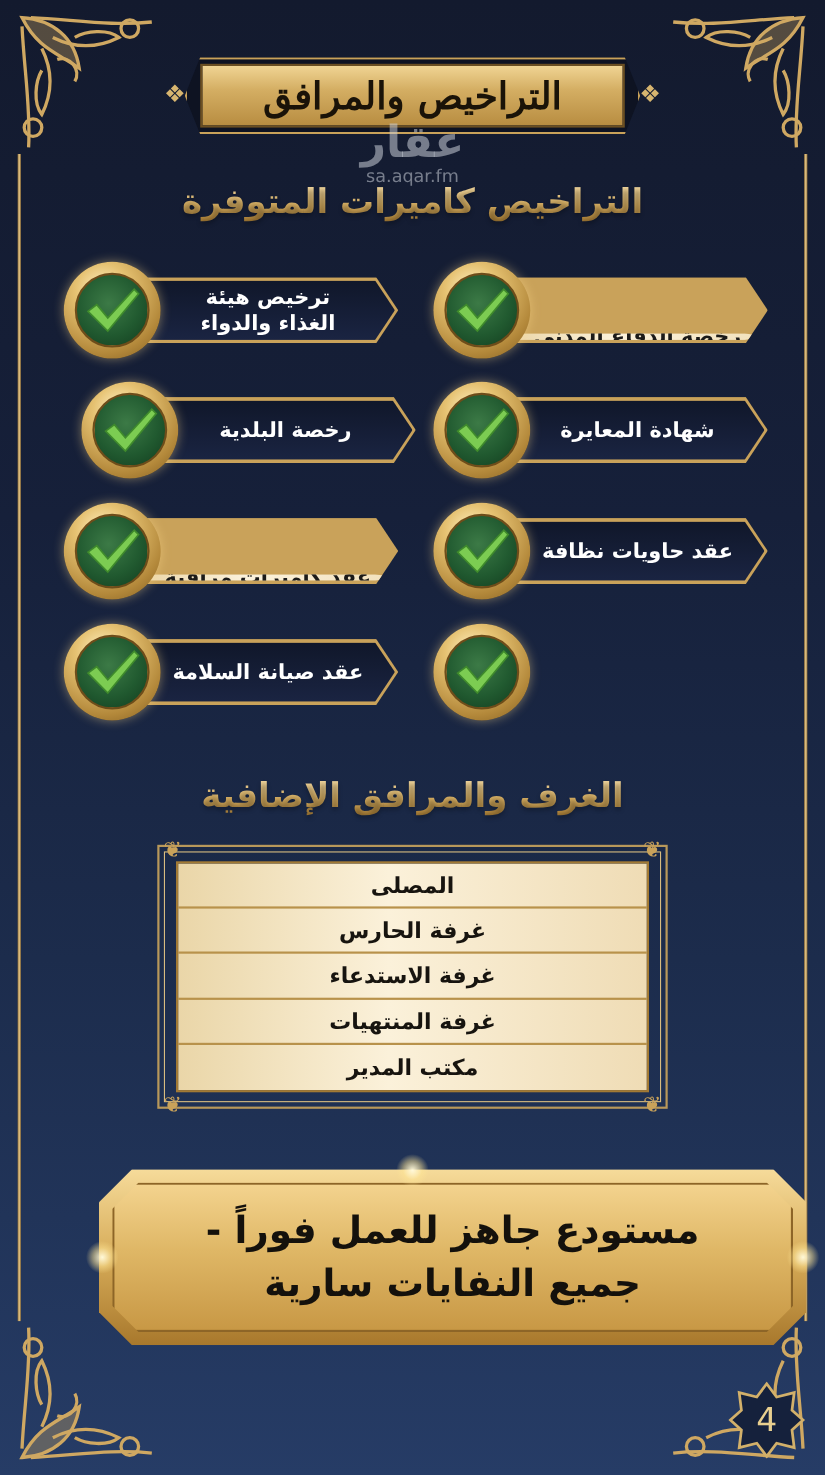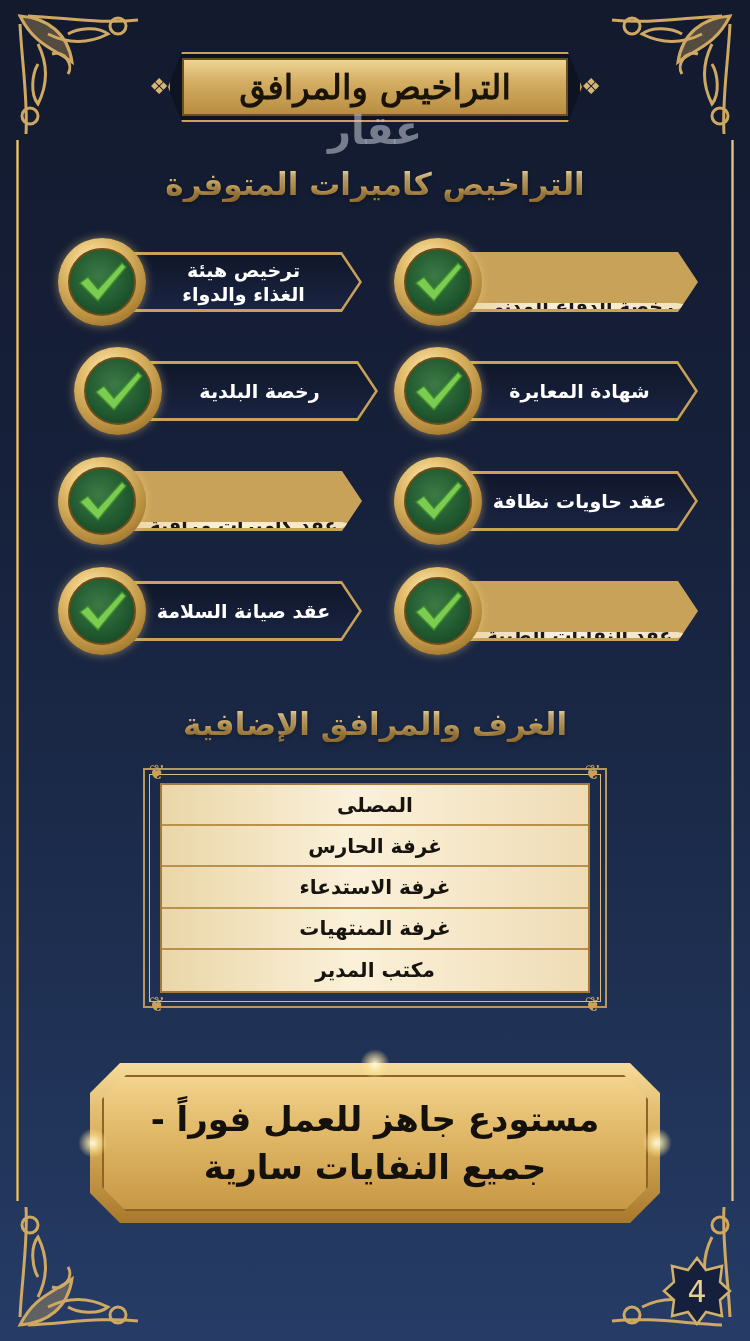--- a/index.html
+++ b/index.html
@@ -93,21 +93,21 @@
   }
   .room-row {
     height: 20%; display: flex; align-items: center; justify-content: center;
     border-bottom: 2px solid #b8924b;
     font-size: 20px; font-weight: bold; color: #17140f;
   }
   .room-row:last-child { border-bottom: none; }
   .rooms-orn { position:absolute; width: 40px; height: 24px; color: #c9a25a; font-size: 20px; line-height: 24px; text-align:center; }
 
   
-  .cta { position: absolute; left: 90px; top: 1063px; width: 570px; height: 160px; }
+  .cta { position: absolute; left: 90px; top: 1063px; width: 643px; height: 160px; }
   .cta-outer {
     position: absolute; inset: 0;
     background: linear-gradient(180deg, #f6db9a 0%, #d6ab58 50%, #a8782c 100%);
     clip-path: polygon(30px 0, calc(100% - 30px) 0, 100% 30px, 100% calc(100% - 30px), calc(100% - 30px) 100%, 30px 100%, 0 calc(100% - 30px), 0 30px);
   }
   .cta-inner {
     position: absolute; left: 12px; right: 12px; top: 12px; bottom: 12px;
     background: linear-gradient(180deg, #f3d38e 0%, #dfb766 45%, #c89845 100%);
     clip-path: polygon(24px 0, calc(100% - 24px) 0, 100% 24px, 100% calc(100% - 24px), calc(100% - 24px) 100%, 24px 100%, 0 calc(100% - 24px), 0 24px);
     display: flex; flex-direction: column; align-items: center; justify-content: center;
@@ -181,20 +181,21 @@
   <div class="plaque-outer"></div>
   <span class="plaque-orn" style="left:-22px;">❖</span>
   <span class="plaque-orn" style="right:-22px;">❖</span>
   <div class="plaque-inner">
     <span class="plaque-title">التراخيص والمرافق</span>
   </div>
 </div>
 
 <div class="watermark">
   <div class="wm-logo">عقار</div>
+  <div class="wm-url">sa.aqar.fm</div>
 </div>
 
 <div class="section-title" style="top:166px;">التراخيص كاميرات المتوفرة</div>
 
 <div class="badge light" style="left:388px; top:234px;">
   <div class="banner">
       <div class="banner-fill">
         <span class="label">رخصة الدفاع المدني</span>
       </div>
     </div>
@@ -273,25 +274,20 @@
   <div class="medal">
       <div class="medal-inner">
     <svg class="check" viewBox="0 0 52 46">
           <path d="M4 24 L12 18 L22 30 L46 4 L50 8 L22 42 Z" fill="#7ccc52" stroke="#3f8a2c" stroke-width="1.5"></path>
         </svg>
   </div>
     </div>
 </div>
 
 <div class="badge light" style="left:388px; top:563px;">
-  <div class="banner">
-      <div class="banner-fill">
-        <span class="label">عقد النفايات الطبية</span>
-      </div>
-    </div>
   <div class="medal">
       <div class="medal-inner">
     <svg class="check" viewBox="0 0 52 46">
           <path d="M4 24 L12 18 L22 30 L46 4 L50 8 L22 42 Z" fill="#7ccc52" stroke="#3f8a2c" stroke-width="1.5"></path>
         </svg>
   </div>
     </div>
 </div>
 <div class="badge dark" style="left:52px; top:563px;">
   <div class="banner">

